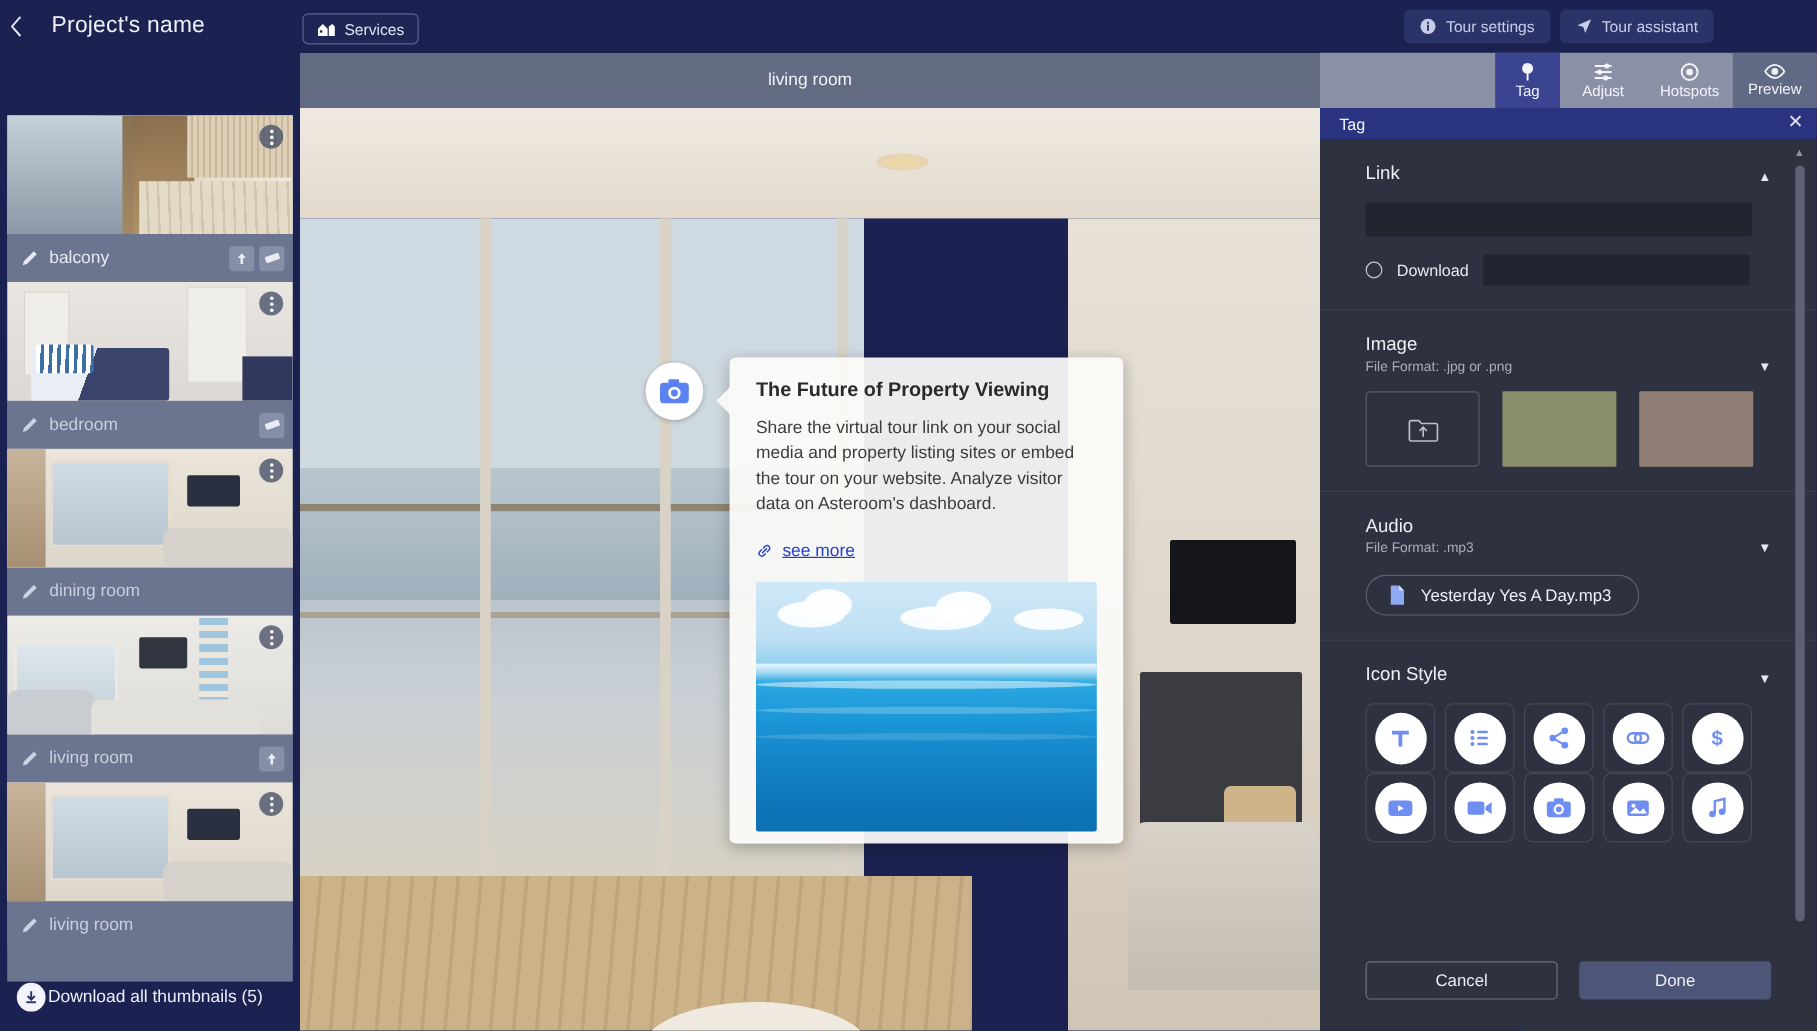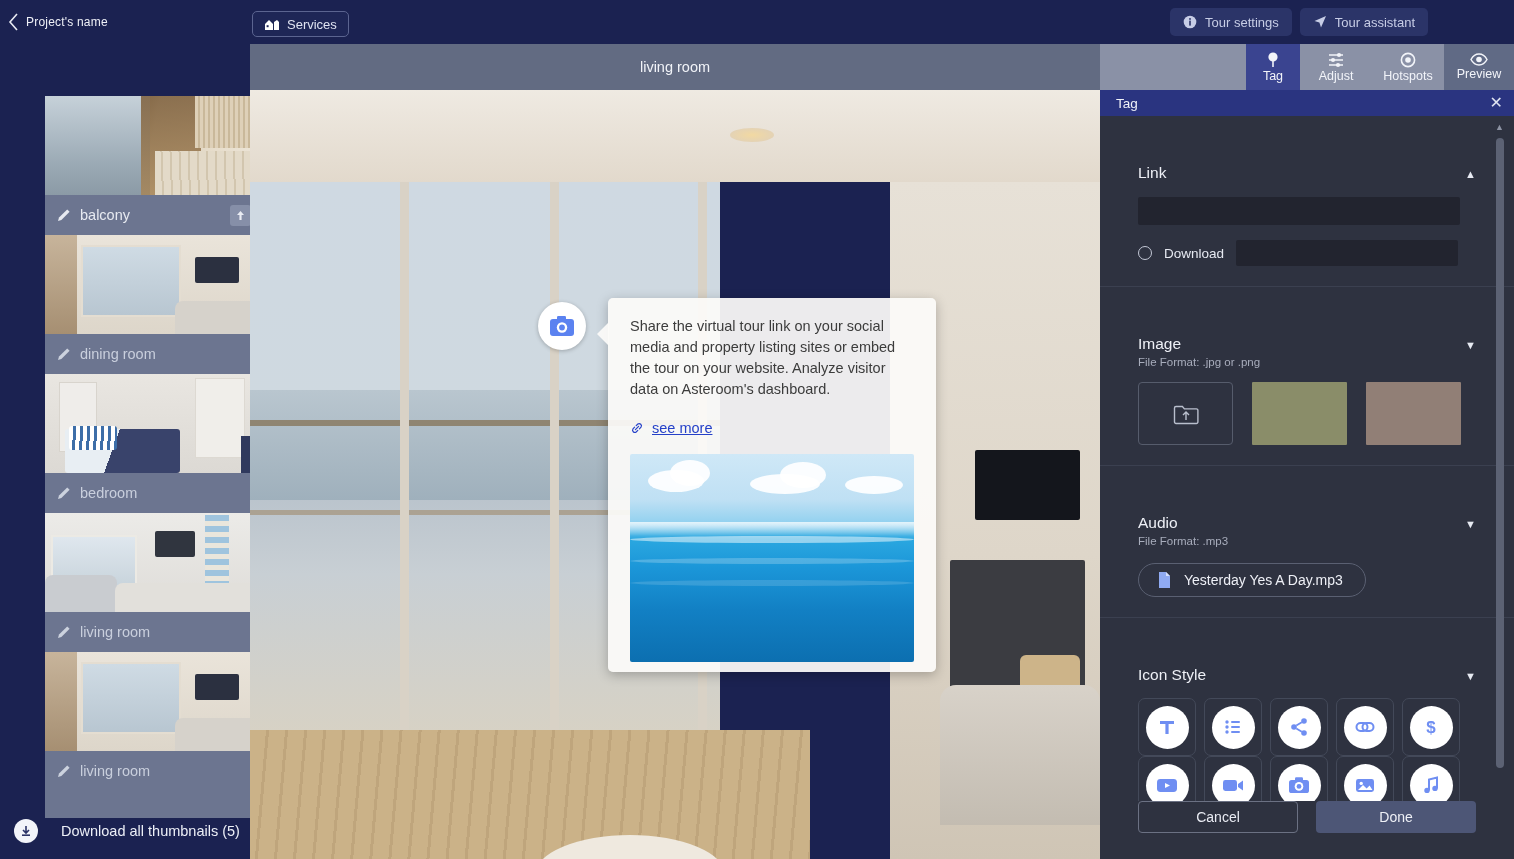--- a/index.html
+++ b/index.html
@@ -13,21 +13,21 @@
 
   
   .topbar {
     position: absolute; left: 0; top: 0; width: 1514px; height: 44px;
     background: #1b2251; display: flex; align-items: center;
   }
   .back-chevron {
     width: 26px; height: 44px; display: flex; align-items: center; justify-content: center;
     color: #e8eaf2; cursor: pointer;
   }
-  .proj-title { color: #eef0f7; font-size: 12px; margin-left: 0; letter-spacing: .2px; }
+  .proj-title { color: #eef0f7; font-size: 19px; margin-left: 17px; letter-spacing: .2px; }
   .services-btn {
     position: absolute; left: 252px; top: 11px; height: 26px;
     border: 1px solid #5d6punk; border: 1px solid #5b6490; border-radius: 5px;
     background: #1e2656; color: #dfe3f1; font-size: 13px;
     display: flex; align-items: center; gap: 7px; padding: 0 11px; cursor: pointer;
   }
   .services-btn svg { display: block; }
   .top-right { position: absolute; right: 86px; top: 8px; display: flex; gap: 8px; }
   .tr-btn {
     height: 28px; background: #2b3468; border-radius: 5px; color: #c7cde6;
@@ -48,21 +48,21 @@
     color: #e9ebf4; cursor: pointer; background: #646e8c;
   }
   .seg.active { background: #252d63; }
   .fp-icon-btn {
     margin-left: 11px; width: 30px; height: 30px; border-radius: 50%;
     background: #4a7bf7; display: flex; align-items: center; justify-content: center; cursor: pointer;
   }
 
   .thumb-list {
     position: absolute; left: 6px; top: 52px; width: 238px; height: 722px;
-    background: #6c7590; overflow: hidden; margin-left: 39px;
+    background: #6c7590; overflow: hidden;
   }
   .thumb-item { position: relative; }
   .thumb-img { width: 238px; height: 99px; display: block; position: relative; overflow: hidden; }
   .thumb-dots {
     position: absolute; right: 8px; top: 8px; width: 20px; height: 20px; border-radius: 50%;
     background: rgba(70,78,102,.78); display: flex; align-items: center; justify-content: center;
     gap: 2px; flex-direction: column; cursor: pointer;
   }
   .thumb-dots i { width: 3px; height: 3px; background: #fff; border-radius: 50%; display: block; }
   .thumb-row {
@@ -73,21 +73,21 @@
   .thumb-name { color: #e7eaf1; font-size: 14.5px; flex: 1; }
   .thumb-name.dim { color: #c9cfdd; }
   .thumb-actions { display: flex; gap: 4px; }
   .mini-btn {
     width: 21px; height: 21px; border-radius: 3px; background: #868fa8;
     display: flex; align-items: center; justify-content: center; cursor: pointer;
   }
 
   .dl-row {
     position: absolute; left: 0; bottom: 0; width: 250px; height: 56px;
-    display: flex; align-items: center; gap: 23px; padding-left: 14px; cursor: pointer;
+    display: flex; align-items: center; gap: 2px; padding-left: 14px; cursor: pointer;
   }
   .dl-circle {
     width: 24px; height: 24px; border-radius: 50%; background: #f2f4fa;
     display: flex; align-items: center; justify-content: center;
   }
   .dl-text { color: #eceff7; font-size: 14.5px; }
 
   
   .viewer { position: absolute; left: 250px; top: 44px; width: 850px; height: 815px; overflow: hidden; }
   .view-header {
@@ -185,21 +185,21 @@
     position:absolute; left:1100px; top:90px; width:414px; height:769px;
     background:#2e3240;
   }
   .rp-head {
     height:26px; background:#2a3480; color:#f0f2f8; display:flex; align-items:center;
     justify-content:space-between; padding: 0 11px 0 16px; font-size:13.5px;
   }
   .rp-close { color:#dfe3f0; font-size:16px; cursor:pointer; line-height:1; }
   .rp-scroll { position:relative; height: 685px; overflow:hidden; }
   .section { padding: 20px 38px 20px 38px; border-bottom: 1px solid #3b4050; }
-  .sec-head { display:flex; align-items:flex-start; justify-content:space-between;margin-top:28px; }
+  .sec-head { display:flex; align-items:flex-end; justify-content:space-between; }
   .sec-title { color:#eef0f6; font-size:15.5px; }
   .sec-sub { color:#a8adbc; font-size:11.5px; margin-top:3px; }
   .caret { color:#e7eaf2; font-size:11px; line-height:1; margin-top:5px; cursor:pointer; }
   .txt-input {
     margin-top:15px; width:322px; height:28px; background:#22242f; border:none; border-radius:2px;
     outline:none; color:#dfe2ea; font-size:13px; padding:0 8px; font-family:"Liberation Sans",sans-serif;
   }
   .radio-row { display:flex; align-items:center; gap:12px; margin-top:15px; }
   .radio { width:14px; height:14px; border:1.5px solid #c3c8d6; border-radius:50%; cursor:pointer; }
   .radio-lbl { color:#e6e9f1; font-size:13.5px; }
@@ -313,42 +313,20 @@
             <span class="mini-btn">
               <svg width="14" height="14" viewBox="0 0 14 14">
                   <rect x="1" y="4.4" width="12" height="5.2" rx="1" transform="rotate(-20 7 7)" fill="#e9ecf3"></rect>
                 </svg>
             </span>
           </span>
         </div>
       </div>
 
       <div class="thumb-item">
-        <div class="thumb-img" style="background:linear-gradient(180deg,#eae4da,#ddd6ca);">
-          <div style="position:absolute;left:0;top:0;width:32px;height:99px;background:linear-gradient(180deg,#c7b49b,#a68f72);"></div>
-          <div style="position:absolute;left:36px;top:10px;width:100px;height:72px;background:linear-gradient(180deg,#cfdbe4,#b8c6d1);border:2px solid #e4ddd1;"></div>
-          <div style="position:absolute;left:150px;top:22px;width:44px;height:26px;background:#2b3040;border-radius:2px;"></div>
-          <div style="position:absolute;left:130px;top:66px;width:108px;height:33px;background:#d6d2cb;border-radius:8px 8px 0 0;"></div>
-          <div class="thumb-dots">
-              <i></i>
-              <i></i>
-              <i></i>
-            </div>
-        </div>
-        <div class="thumb-row">
-          <span class="pencil">
-            <svg width="14" height="14" viewBox="0 0 14 14">
-                <path d="M1 13 L2 9.6 L10.2 1.4 L12.6 3.8 L4.4 12 Z" fill="#ccd2de"></path>
-              </svg>
-          </span>
-          <span class="thumb-name dim">dining room</span>
-        </div>
-      </div>
-
-      <div class="thumb-item">
         <div class="thumb-img" style="background:linear-gradient(180deg,#e9e6e1,#dcd9d4);">
           <div style="position:absolute;left:14px;top:8px;width:38px;height:70px;background:#efedea;border:1px solid #d8d4cd;"></div>
           <div style="position:absolute;left:20px;top:55px;width:115px;height:44px;background:linear-gradient(110deg,#e8eef3 0 42%,#39436b 42% 100%);border-radius:3px;"></div>
           <div style="position:absolute;left:24px;top:52px;width:48px;height:24px;background:repeating-linear-gradient(92deg,#fff 0 4px,#3d6ea8 4px 7px);border-radius:3px;"></div>
           <div style="position:absolute;left:150px;top:4px;width:50px;height:80px;background:#f0eeea;border:1px solid #ddd9d2;"></div>
           <div style="position:absolute;left:196px;top:62px;width:42px;height:37px;background:#30395d;"></div>
           <div class="thumb-dots">
               <i></i>
               <i></i>
               <i></i>
@@ -361,20 +339,42 @@
               </svg>
           </span>
           <span class="thumb-name dim">bedroom</span>
           <span class="thumb-actions">
             <span class="mini-btn">
               <svg width="14" height="14" viewBox="0 0 14 14">
                   <rect x="1" y="4.4" width="12" height="5.2" rx="1" transform="rotate(-20 7 7)" fill="#e9ecf3"></rect>
                 </svg>
             </span>
           </span>
+        </div>
+      </div>
+
+      <div class="thumb-item">
+        <div class="thumb-img" style="background:linear-gradient(180deg,#eae4da,#ddd6ca);">
+          <div style="position:absolute;left:0;top:0;width:32px;height:99px;background:linear-gradient(180deg,#c7b49b,#a68f72);"></div>
+          <div style="position:absolute;left:36px;top:10px;width:100px;height:72px;background:linear-gradient(180deg,#cfdbe4,#b8c6d1);border:2px solid #e4ddd1;"></div>
+          <div style="position:absolute;left:150px;top:22px;width:44px;height:26px;background:#2b3040;border-radius:2px;"></div>
+          <div style="position:absolute;left:130px;top:66px;width:108px;height:33px;background:#d6d2cb;border-radius:8px 8px 0 0;"></div>
+          <div class="thumb-dots">
+              <i></i>
+              <i></i>
+              <i></i>
+            </div>
+        </div>
+        <div class="thumb-row">
+          <span class="pencil">
+            <svg width="14" height="14" viewBox="0 0 14 14">
+                <path d="M1 13 L2 9.6 L10.2 1.4 L12.6 3.8 L4.4 12 Z" fill="#ccd2de"></path>
+              </svg>
+          </span>
+          <span class="thumb-name dim">dining room</span>
         </div>
       </div>
 
       <div class="thumb-item">
         <div class="thumb-img" style="background:linear-gradient(180deg,#ecebe8,#dedcd8);">
           <div style="position:absolute;left:6px;top:22px;width:86px;height:58px;background:linear-gradient(180deg,#dfe7ee,#c6d2da);border:2px solid #eceae4;"></div>
           <div style="position:absolute;left:110px;top:18px;width:40px;height:26px;background:#30353f;border-radius:2px;"></div>
           <div style="position:absolute;left:160px;top:2px;width:24px;height:80px;background:repeating-linear-gradient(180deg,#9fc4de 0 6px,#eae6dc 6px 11px);"></div>
           <div style="position:absolute;left:0px;top:62px;width:72px;height:37px;background:#c9ccd0;border-radius:8px 8px 0 0;"></div>
           <div style="position:absolute;left:70px;top:70px;width:140px;height:29px;background:#e2e0db;border-radius:8px 8px 0 0;"></div>
@@ -463,20 +463,21 @@
       <div class="tag-pin">
         <svg width="26" height="22" viewBox="0 0 26 22">
           <rect x="1" y="4" width="24" height="17" rx="3" fill="#5b82f0"></rect>
           <rect x="8" y="1" width="9" height="4" rx="1.2" fill="#5b82f0"></rect>
           <circle cx="13" cy="12.5" r="5.2" fill="#fff"></circle>
           <circle cx="13" cy="12.5" r="2.9" fill="#5b82f0"></circle>
         </svg>
       </div>
 
       <div class="tag-card">
+        <div class="tc-title">The Future of Property Viewing</div>
         <div class="tc-body">Share the virtual tour link on your social media and property listing sites or embed the tour on your website. Analyze visitor data on Asteroom's dashboard.</div>
         <div class="tc-link-row">
           <svg width="14" height="14" viewBox="0 0 14 14">
             <path d="M5.4 8.6 L8.6 5.4 M4.6 6.2 L3 7.8 a2.3 2.3 0 0 0 3.2 3.2 L7.8 9.4 M9.4 7.8 L11 6.2 a2.3 2.3 0 0 0 -3.2 -3.2 L6.2 4.6" stroke="#2540c8" stroke-width="1.2" fill="none" stroke-linecap="round"></path>
           </svg>
           <span class="tc-link">see more</span>
         </div>
 
         <div class="tc-image">
           <div class="tc-cloud" style="left:18px;top:16px;width:56px;height:22px;"></div>

